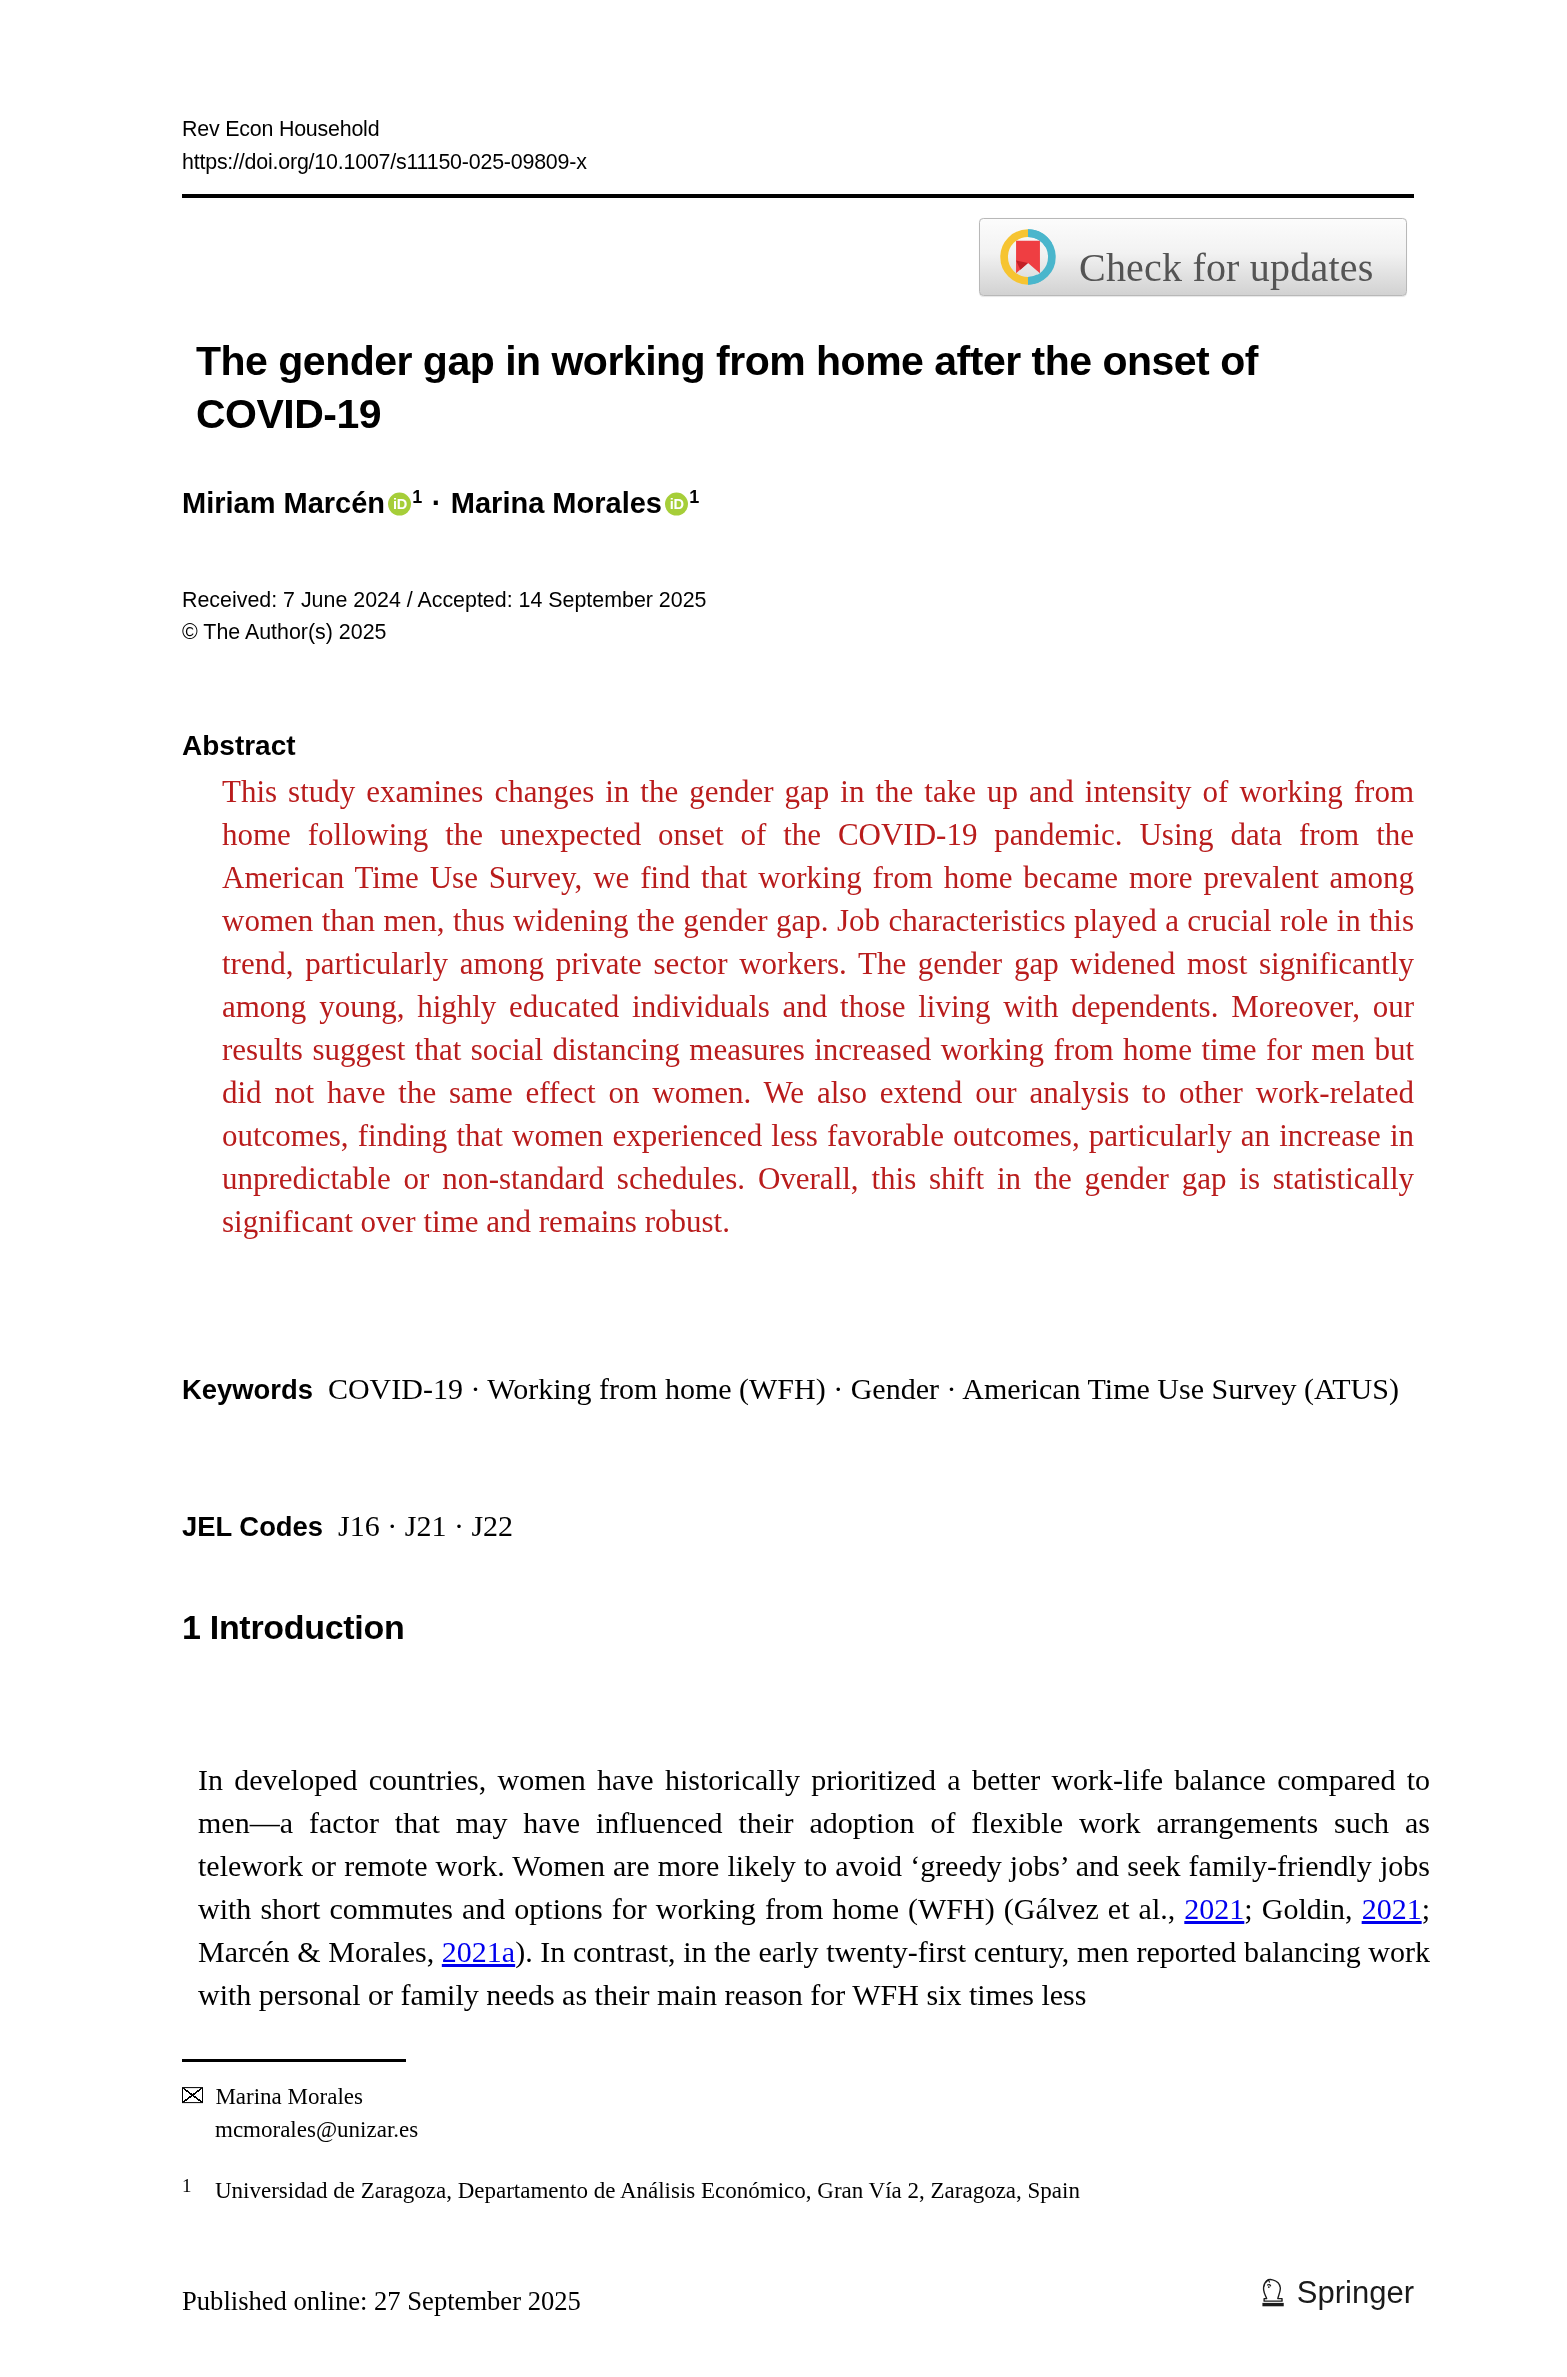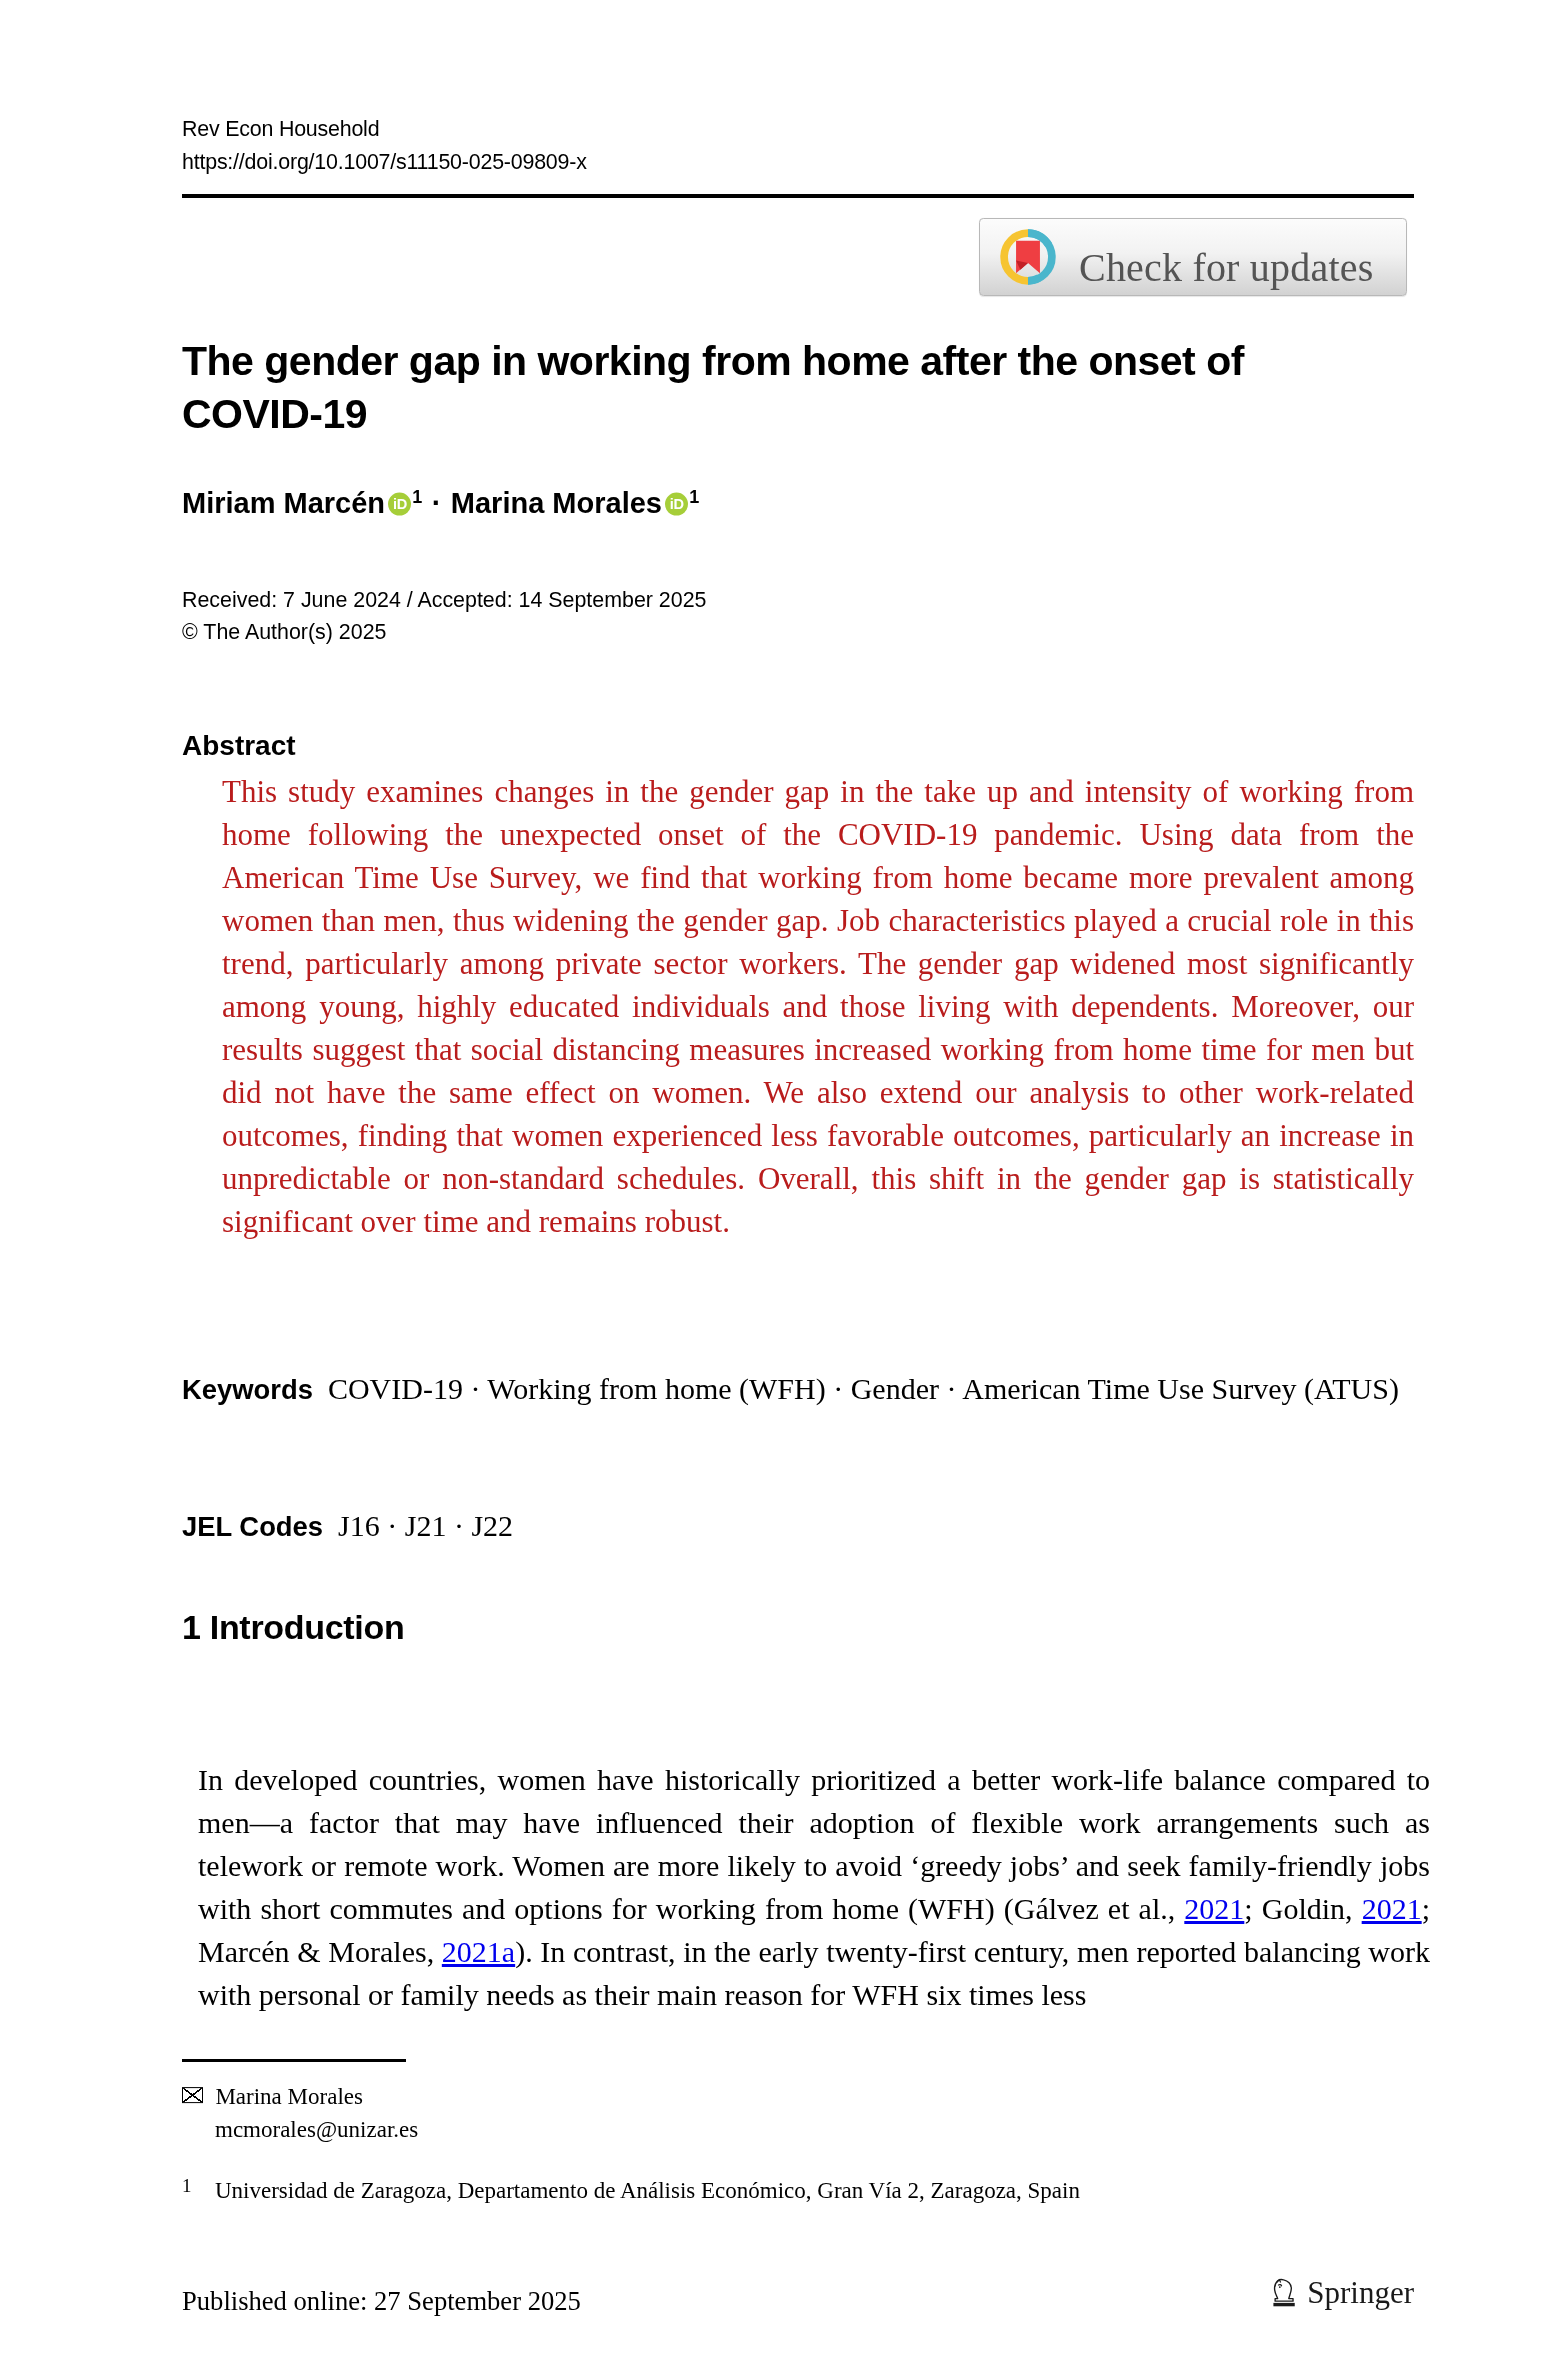--- a/index.html
+++ b/index.html
@@ -77,21 +77,21 @@
     font-size: 40px;
     color: #545454;
     letter-spacing: 0.2px;
     white-space: nowrap;
     margin-top: 20px;
   }
 
   
   .title {
     position: absolute;
-    left: 182px;
+    left: 196px;
     top: 308px;
     width: 1114px;
     font-family: "Liberation Sans", sans-serif;
     font-weight: 700;
     font-size: 41px;
     line-height: 53px;
     letter-spacing: -0.5px;
     color: #000;
   }
 
@@ -316,21 +316,21 @@
     display: flex;
     align-items: baseline;
     justify-content: space-between;
     font-family: "Liberation Serif", serif;
     font-size: 26.6px;
     line-height: 36px;
   }
   .springer-logo {
     display: flex;
     align-items: center;
-    font-family: Liberation Serif, serif;
+    font-family: Liberation Sans, sans-serif;
     font-size: 31px;
     color: #1a1a1a;
   }
   .springer-mark {
     width: 29px;
     height: 33px;
     margin-right: 8.6px;
     position: relative;
     display: inline-block;
   }

